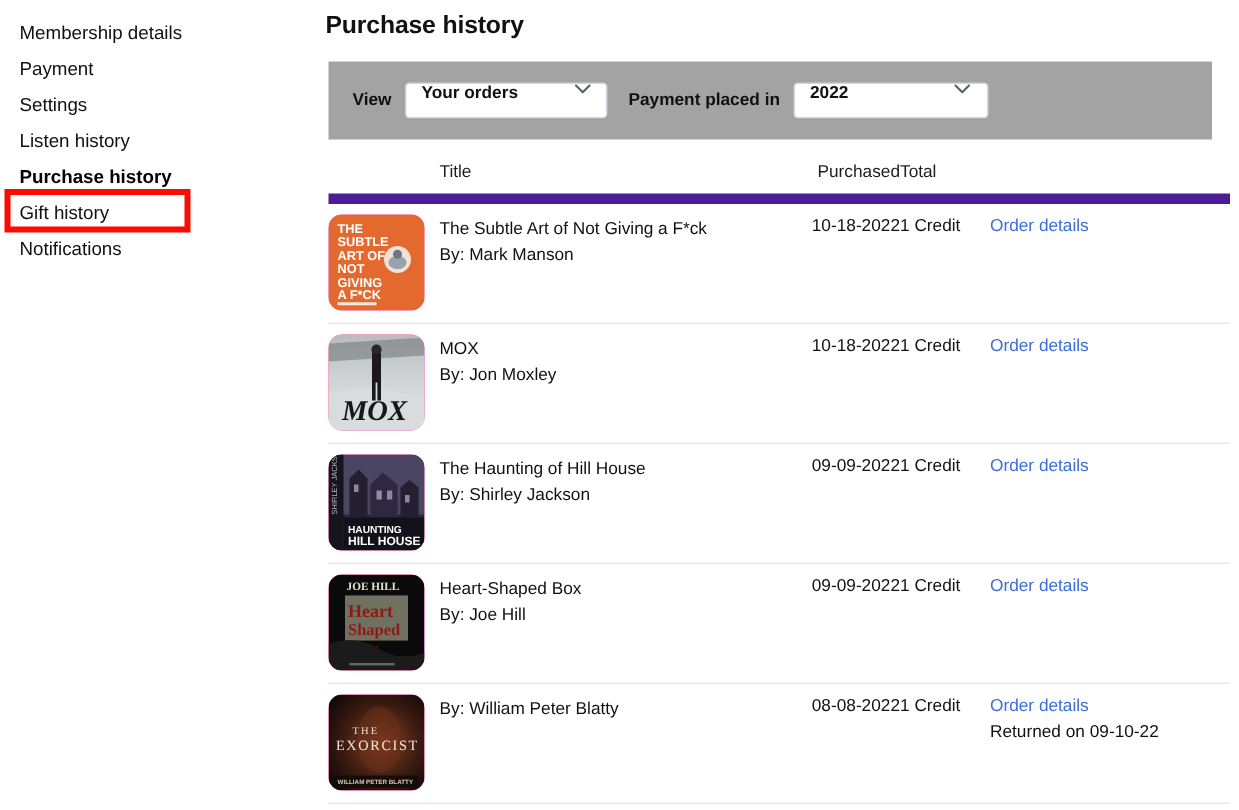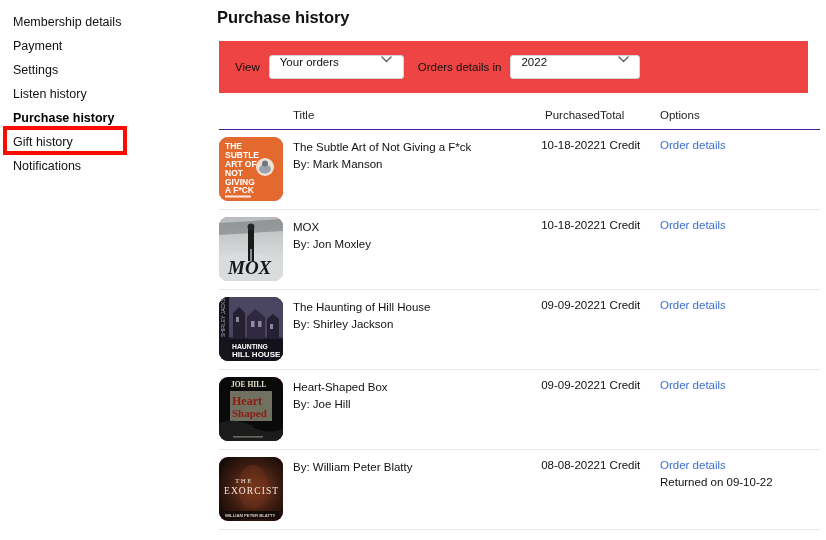--- a/index.html
+++ b/index.html
@@ -75,25 +75,26 @@
     margin: 8px 0 0 4px;
   }
 
   
   .filter-bar {
     position: absolute;
     left: 6px;
     top: 41px;
     width: 589px;
     height: 52px;
-    background: #ef4444;
+    background: #a3a3a3;
     display: flex;
     align-items: center;
     padding-left: 16px;
     box-sizing: border-box;
+    font-weight: bold;
   }
   .filter-label {
     font-size: 11.5px;
     color: #111111;
     margin-right: 9px;
     white-space: nowrap;
   }
   .select-box {
     position: relative;
     background: #ffffff;
@@ -132,21 +133,21 @@
     left: 6px;
     top: 100px;
     width: 601px;
   }
   .thead {
     display: flex;
     align-items: center;
     height: 29px;
     font-size: 11.5px;
     color: #1d1d1d;
-    border-bottom: 1px solid #4c1d95;
+    border-bottom: 7px solid #4c1d95;
   }
   .col-cover  { width: 74px; flex: none; }
   .col-title  { width: 235px; flex: none; }
   .col-purch  { width: 72px; flex: none; text-align: right; }
   .col-total  { width: 60px; flex: none; }
   .col-opts   { width: 160px; flex: none; }
 
   .trow {
     display: flex;
     align-items: flex-start;
@@ -217,38 +218,37 @@
       <div class="filter-label">View</div>
       <div class="select-box view-select">
         <div class="select-value">Your orders</div>
         <div class="chev">
           <svg width="11" height="7" viewBox="0 0 11 7">
               <path d="M1 1 L5.5 5.5 L10 1" stroke="#5a5f66" stroke-width="1.4" fill="none" stroke-linecap="round" stroke-linejoin="round"></path>
             </svg>
         </div>
       </div>
       <div class="filter-gap"></div>
-      <div class="filter-label">Orders details in</div>
+      <div class="filter-label">Payment placed in</div>
       <div class="select-box year-select">
         <div class="select-value">2022</div>
         <div class="chev">
           <svg width="11" height="7" viewBox="0 0 11 7">
               <path d="M1 1 L5.5 5.5 L10 1" stroke="#5a5f66" stroke-width="1.4" fill="none" stroke-linecap="round" stroke-linejoin="round"></path>
             </svg>
         </div>
       </div>
     </div>
 
     <div class="table">
       <div class="thead">
         <div class="col-cover"></div>
         <div class="col-title">Title</div>
         <div class="col-purch">Purchased</div>
         <div class="col-total">Total</div>
-        <div class="col-opts">Options</div>
       </div>
       <div id="tbody">
           <div class="trow">
             <div class="col-cover">
               <div class="cover">
                 <svg width="64" height="64" viewBox="0 0 64 64">
                   <rect width="64" height="64" fill="#e4692f"></rect>
                   <text x="6" y="12" font-family="Liberation Sans" font-size="8.5" font-weight="bold" fill="#fff">THE</text>
                   <text x="6" y="21" font-family="Liberation Sans" font-size="8.5" font-weight="bold" fill="#fff">SUBTLE</text>
                   <text x="6" y="30" font-family="Liberation Sans" font-size="8.5" font-weight="bold" fill="#fff">ART OF</text>

